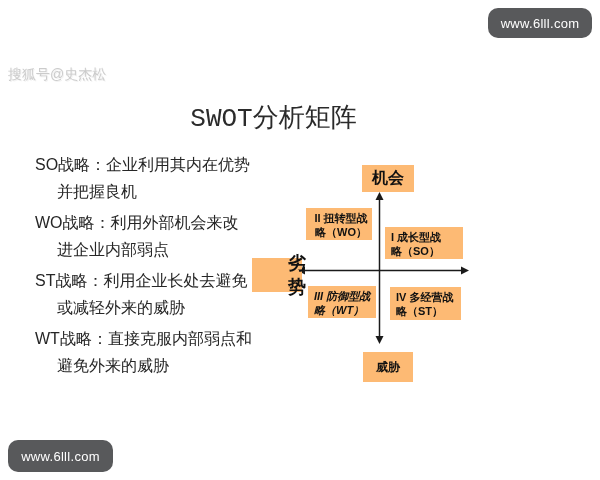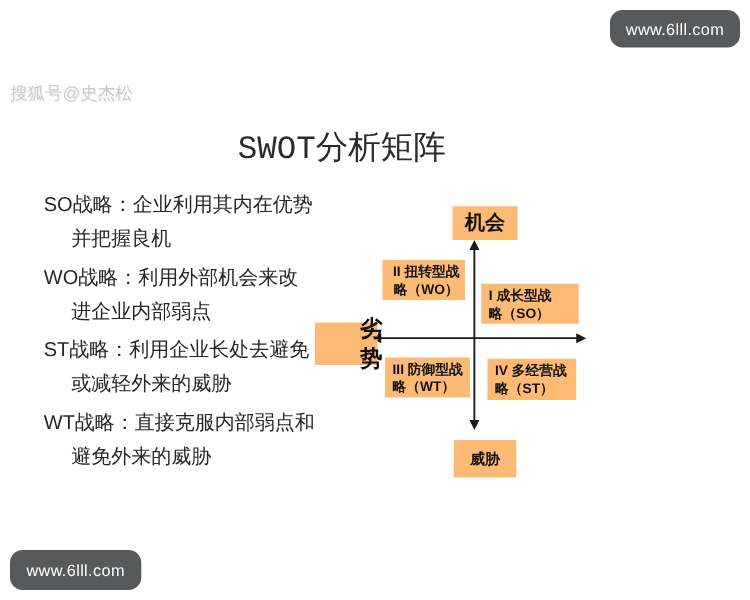--- a/index.html
+++ b/index.html
@@ -85,21 +85,21 @@
   #lbl-right  { left: 477px; top: 261px; width: 47px; height: 34px; font-size: 18px; }
 
   .quad {
     font-size: 11px;
     font-weight: bold;
     line-height: 14px;
     padding: 3px 2px 2px 6px;
   }
   #quad-2 { left: 306px; top: 208px; width: 66px; height: 32px; text-align: center; }
   #quad-1 { left: 385px; top: 227px; width: 78px; height: 32px; }
-  #quad-3 { left: 308px; top: 286px; width: 68px; height: 32px; }
+  #quad-3 { left: 308px; top: 286px; width: 68px; height: 32px; font-style: italic; }
   #quad-4 { left: 390px; top: 287px; width: 71px; height: 33px; }
 
   
   #axes {
     position: absolute;
     left: 0;
     top: 0;
     pointer-events: none;
   }
 </style>

